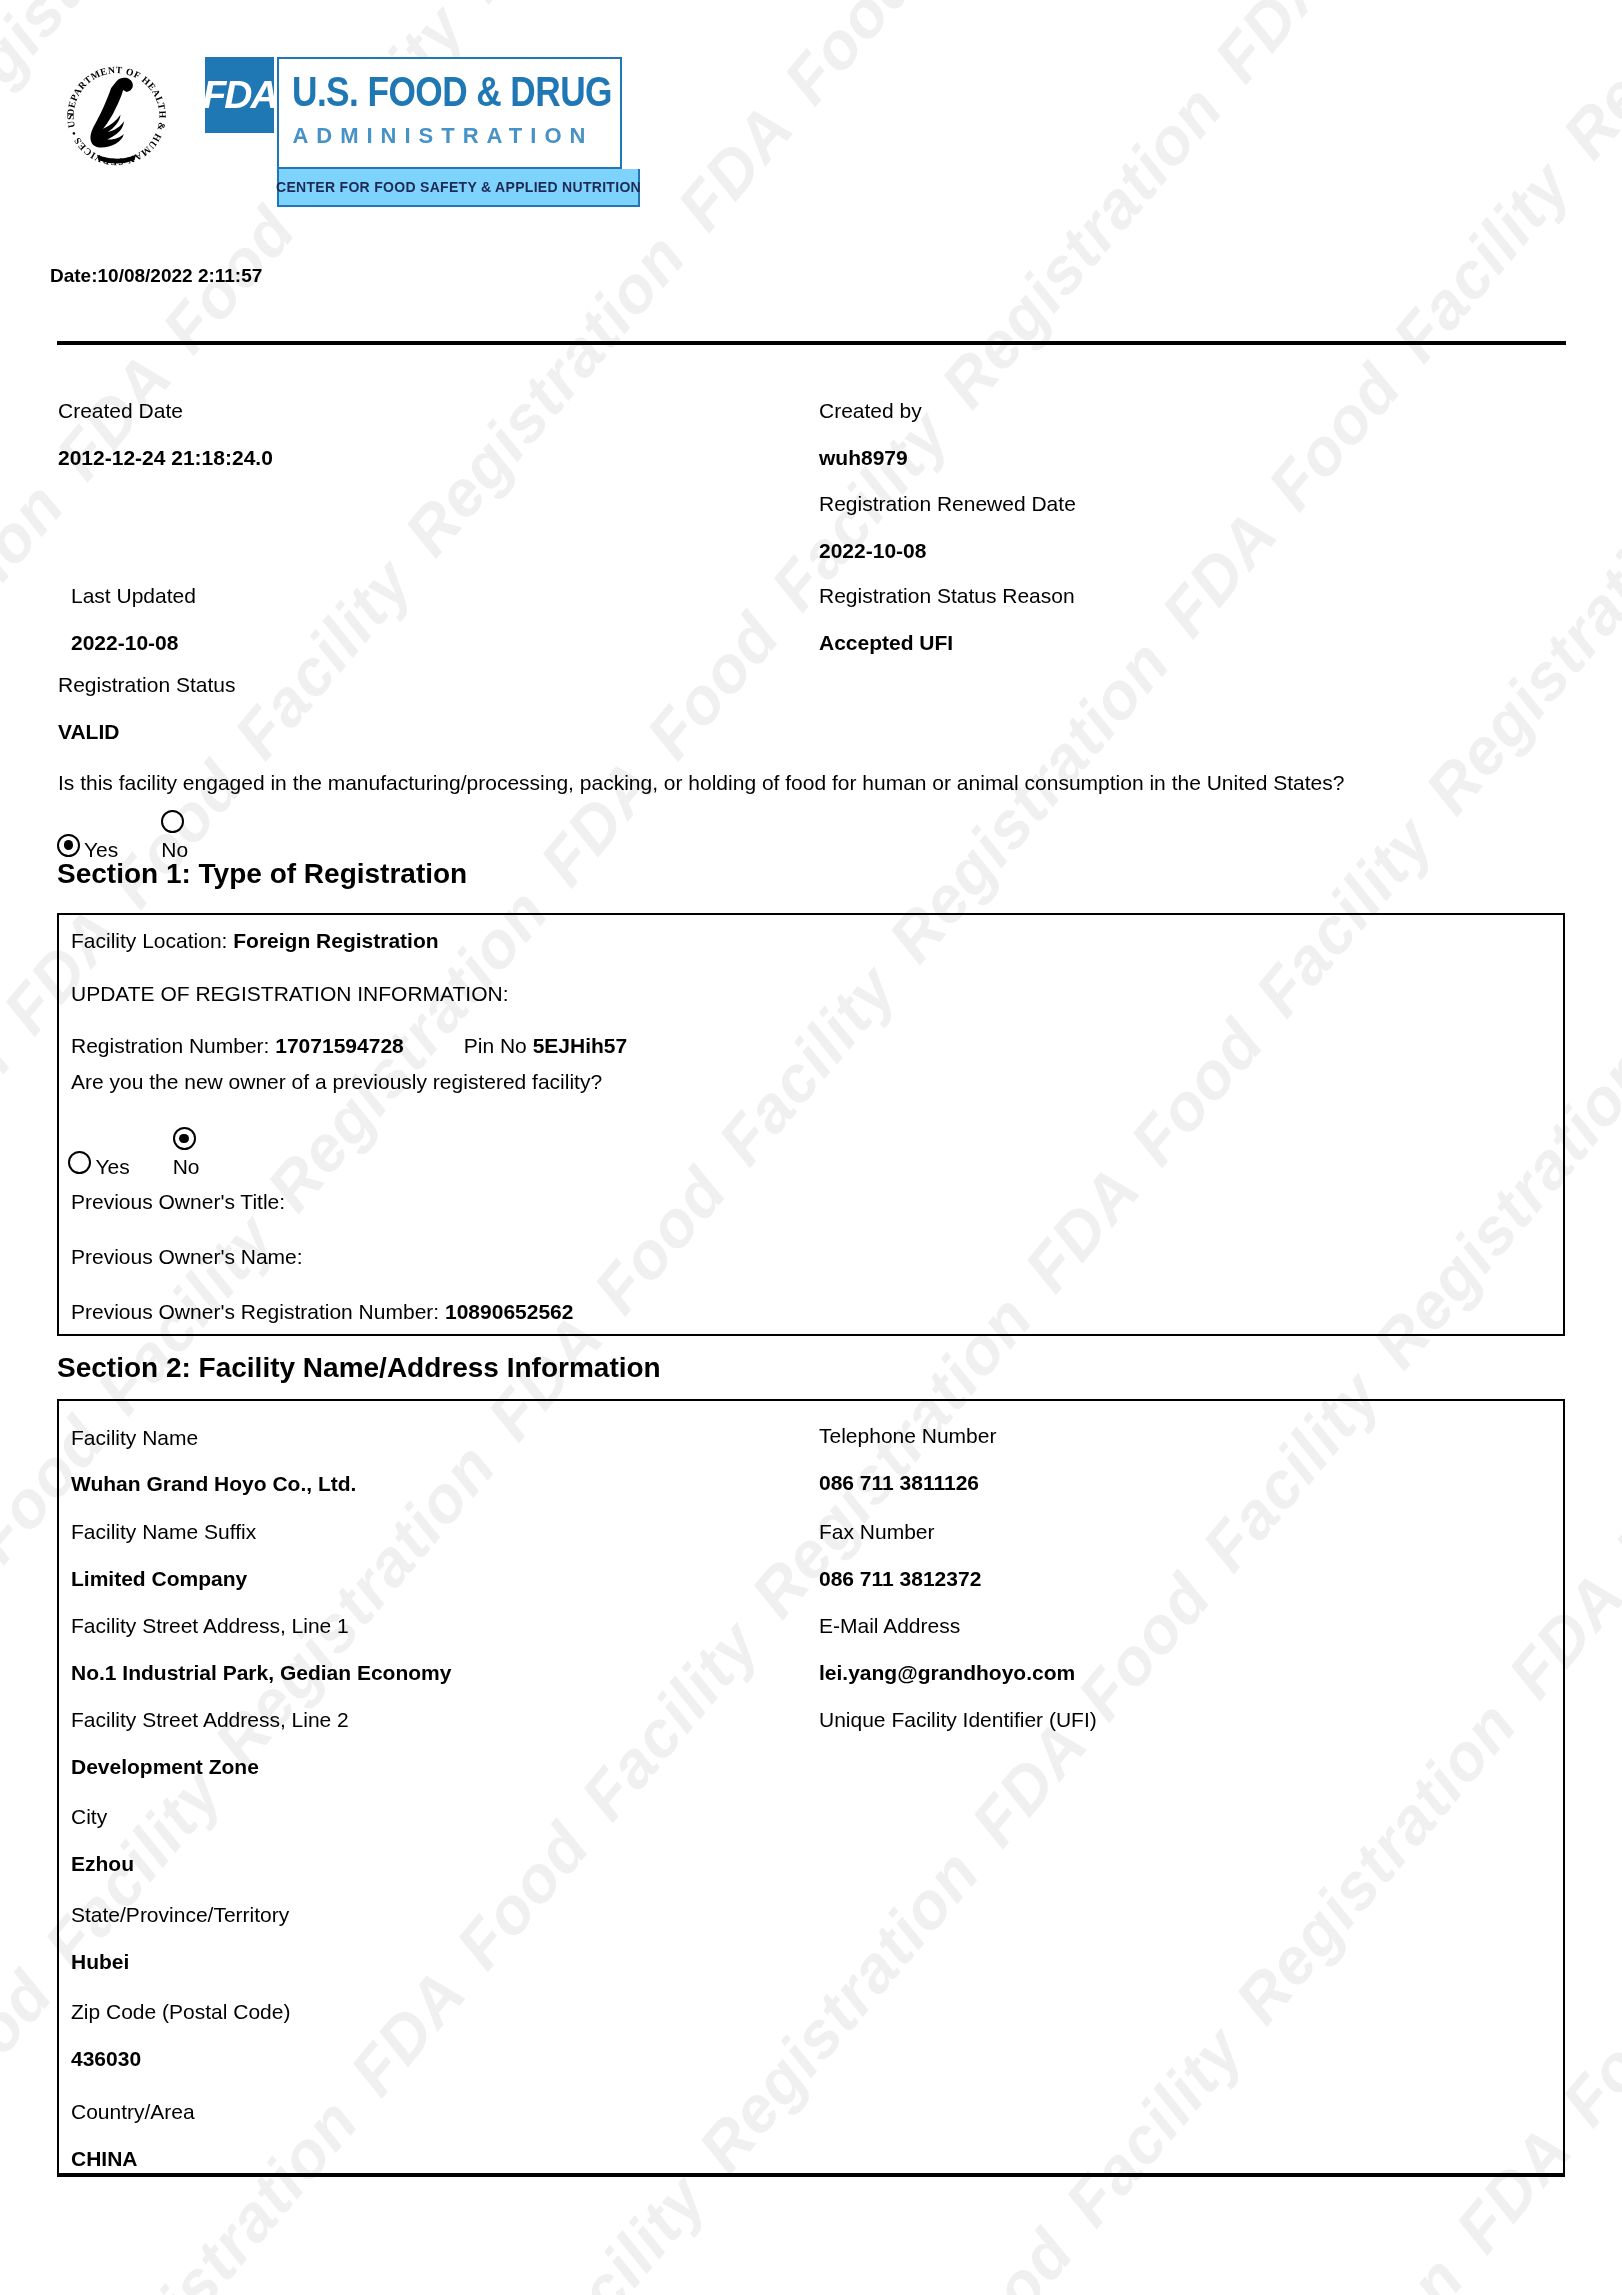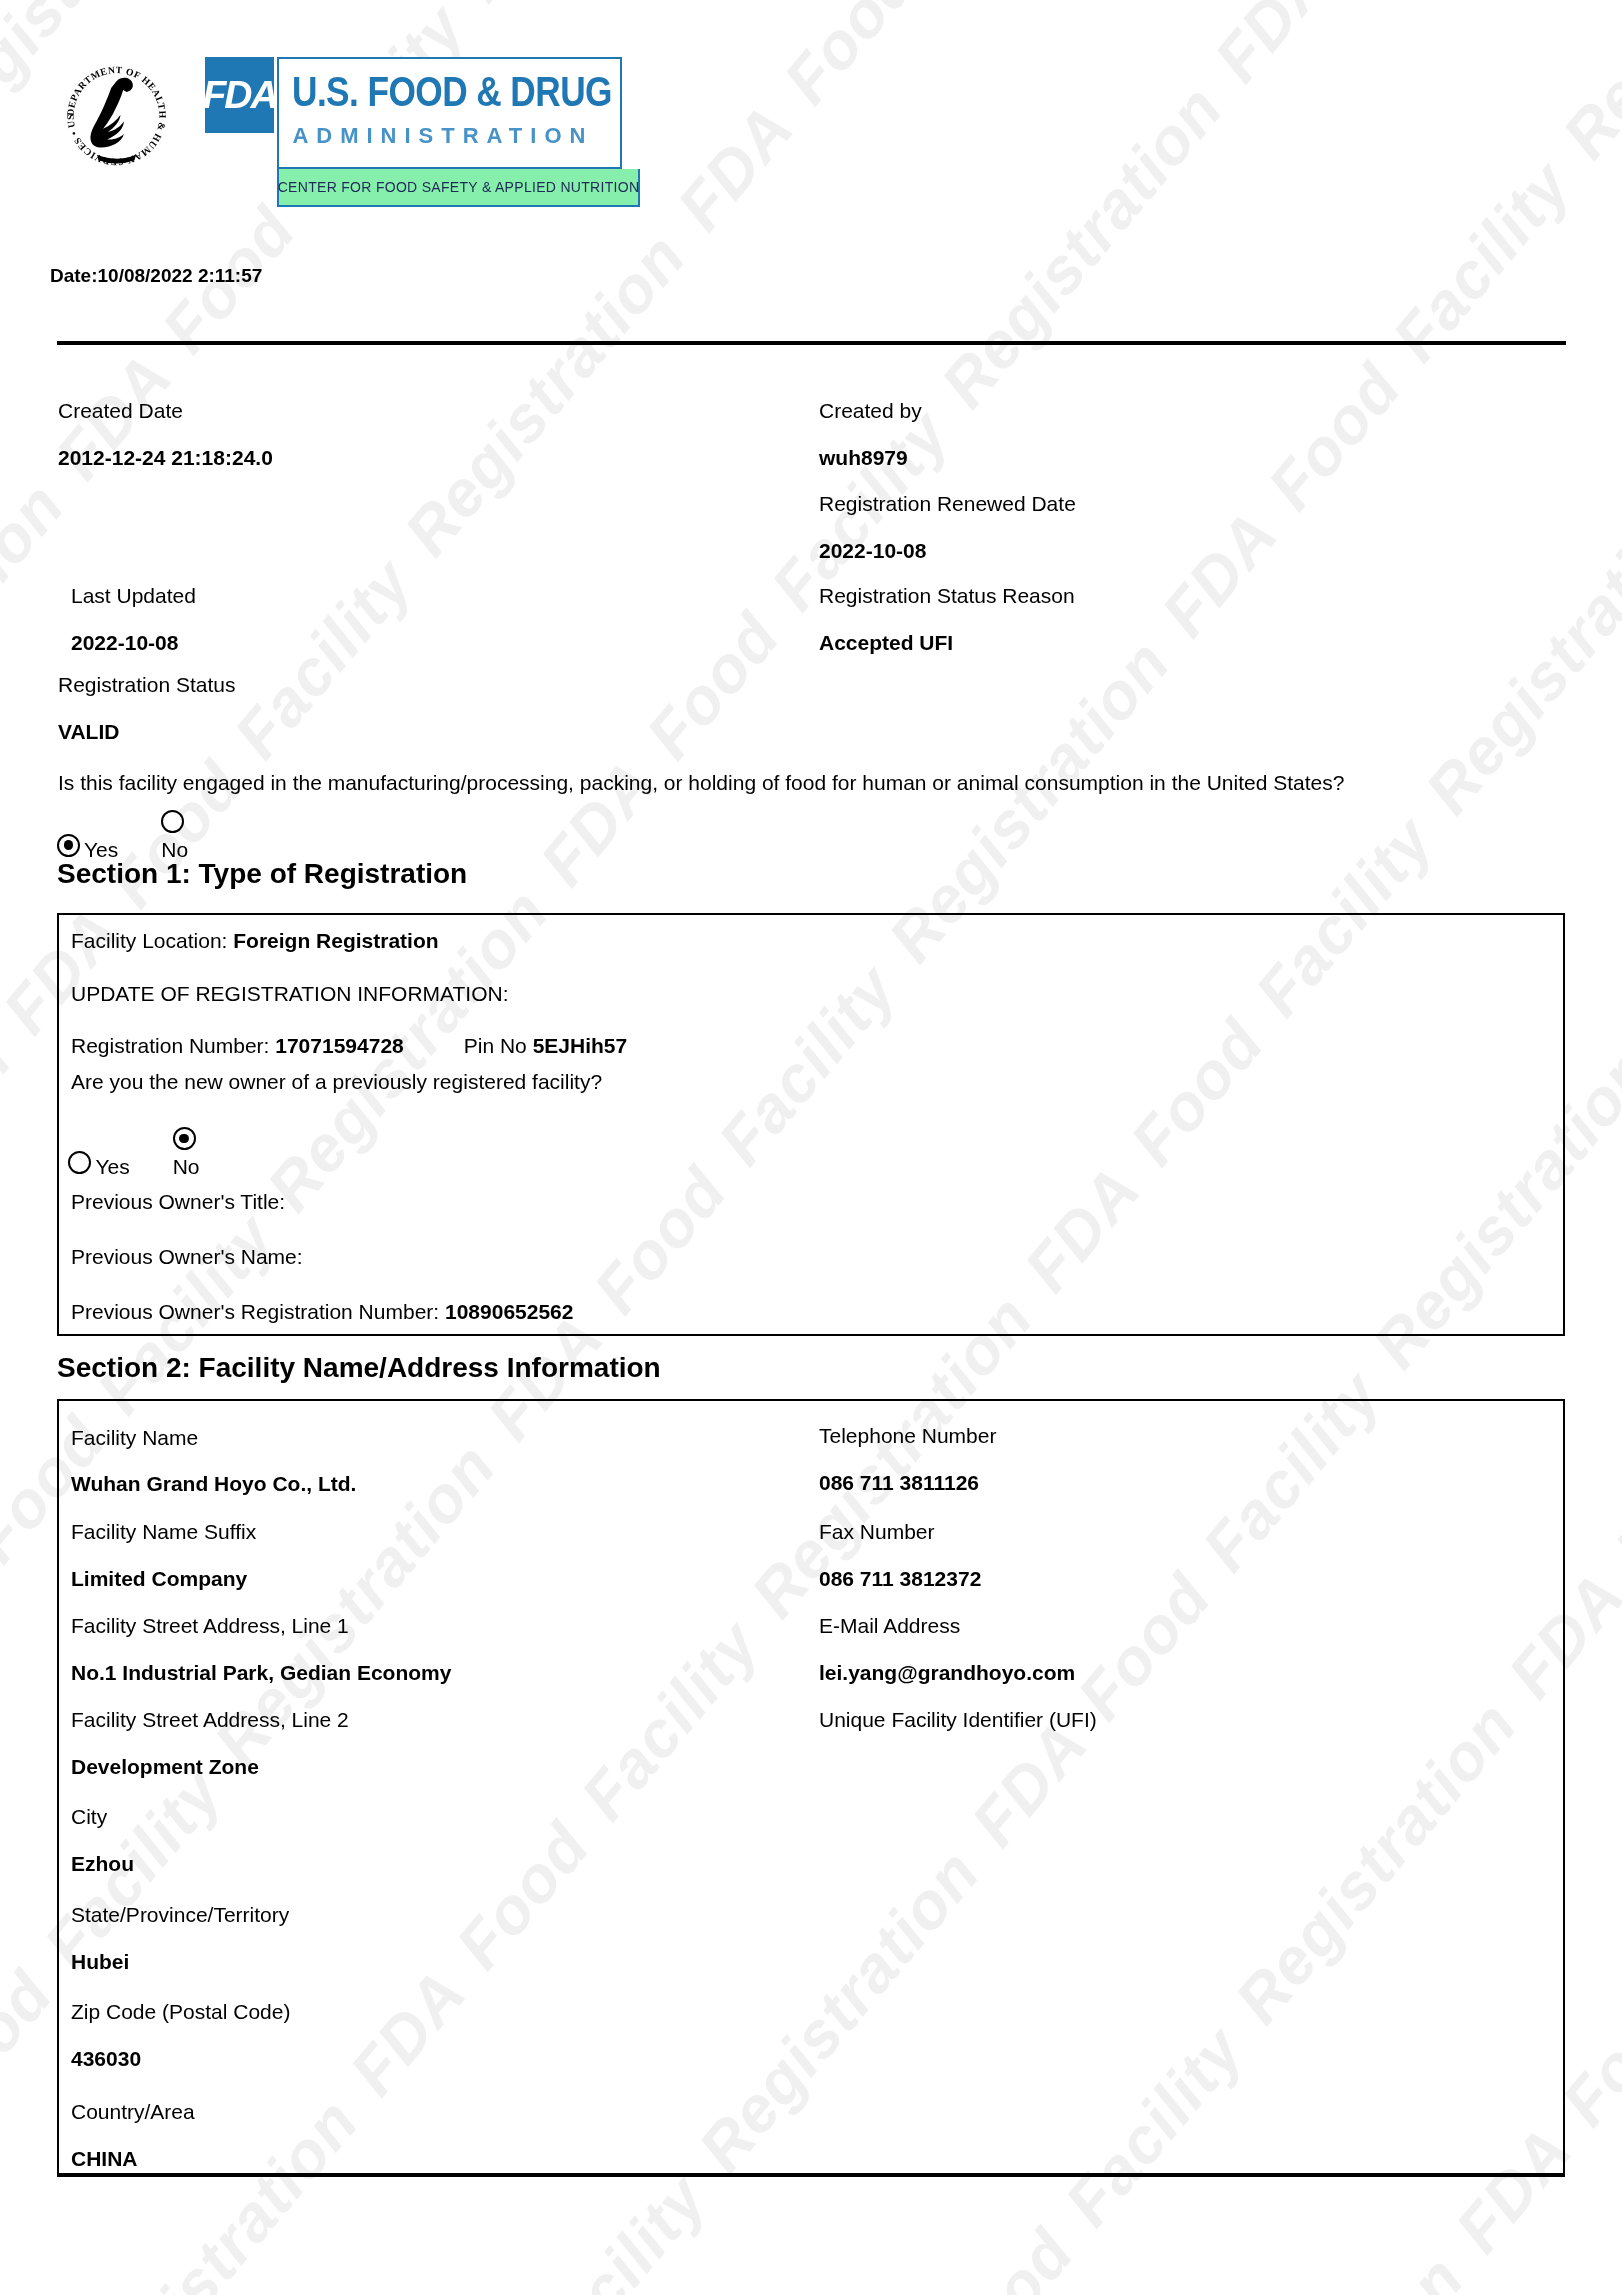--- a/index.html
+++ b/index.html
@@ -36,22 +36,22 @@
   .fda-line1 {
     color:#1f77b4; font-size:42px; font-weight:bold; letter-spacing:-0.7px;
     transform:scaleX(0.84); transform-origin:left center; white-space:nowrap;
   }
   .fda-line2 {
     color:#4792c6; font-size:22px; font-weight:bold; letter-spacing:8px;
     margin-top:6.7px; white-space:nowrap;
   }
   .fda-strip {
     position:absolute; left:277px; top:169px; width:363px; height:38px;
-    border:2.7px solid #1f77b4; border-top:none; box-sizing:border-box; background:#86efac;
-    color:#1e2a56; font-size:14px; font-weight:normal; letter-spacing:0.3px;
+    border:2.7px solid #1f77b4; border-top:none; box-sizing:border-box; background:#7dd3fc;
+    color:#1e2a56; font-size:14px; font-weight:bold; letter-spacing:0.3px;
     display:flex; align-items:center; justify-content:center; white-space:nowrap;
   }
 
   .date-line { position:absolute; left:50px; top:265px; font-size:19px; font-weight:bold; }
   .rule { position:absolute; left:57px; top:341px; width:1509px; height:4px; background:#000; }
 
   
   .fg { position:absolute; }
   .fg .lab { font-size:21px; line-height:25.5px; }
   .fg .val { font-size:21px; line-height:25.5px; font-weight:bold; margin-top:21px; min-height:25.5px; white-space:nowrap; }

